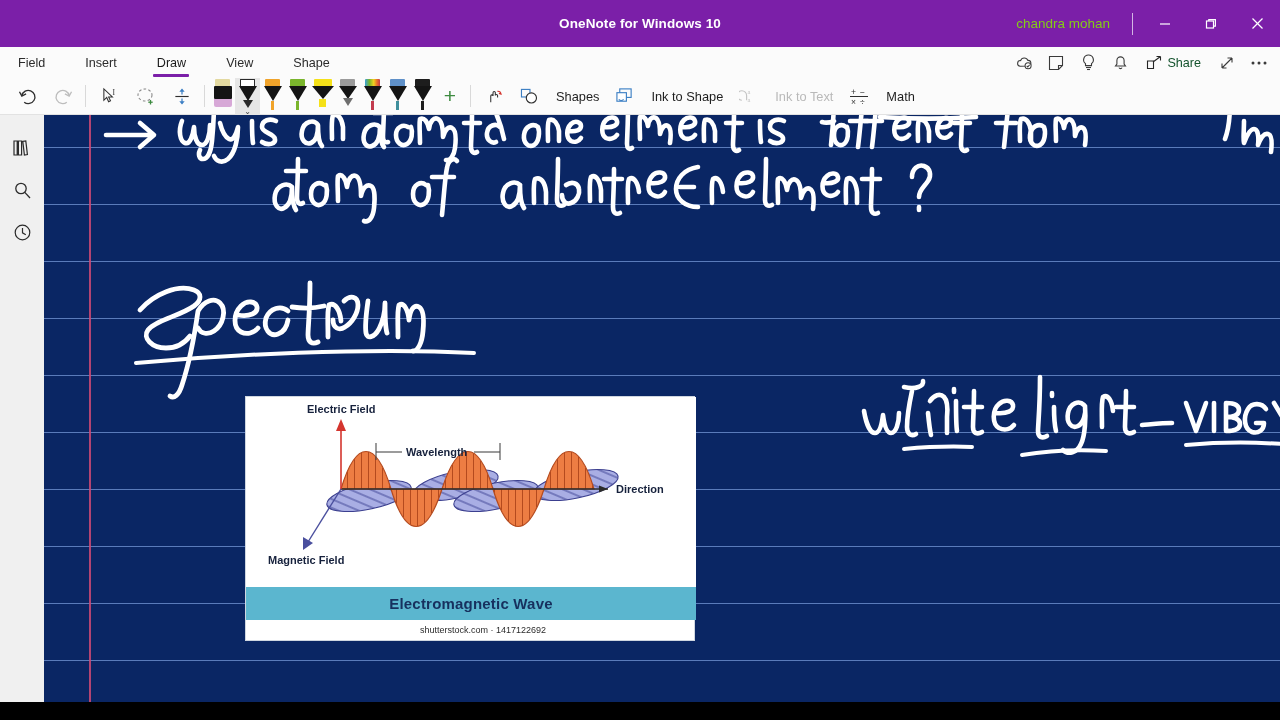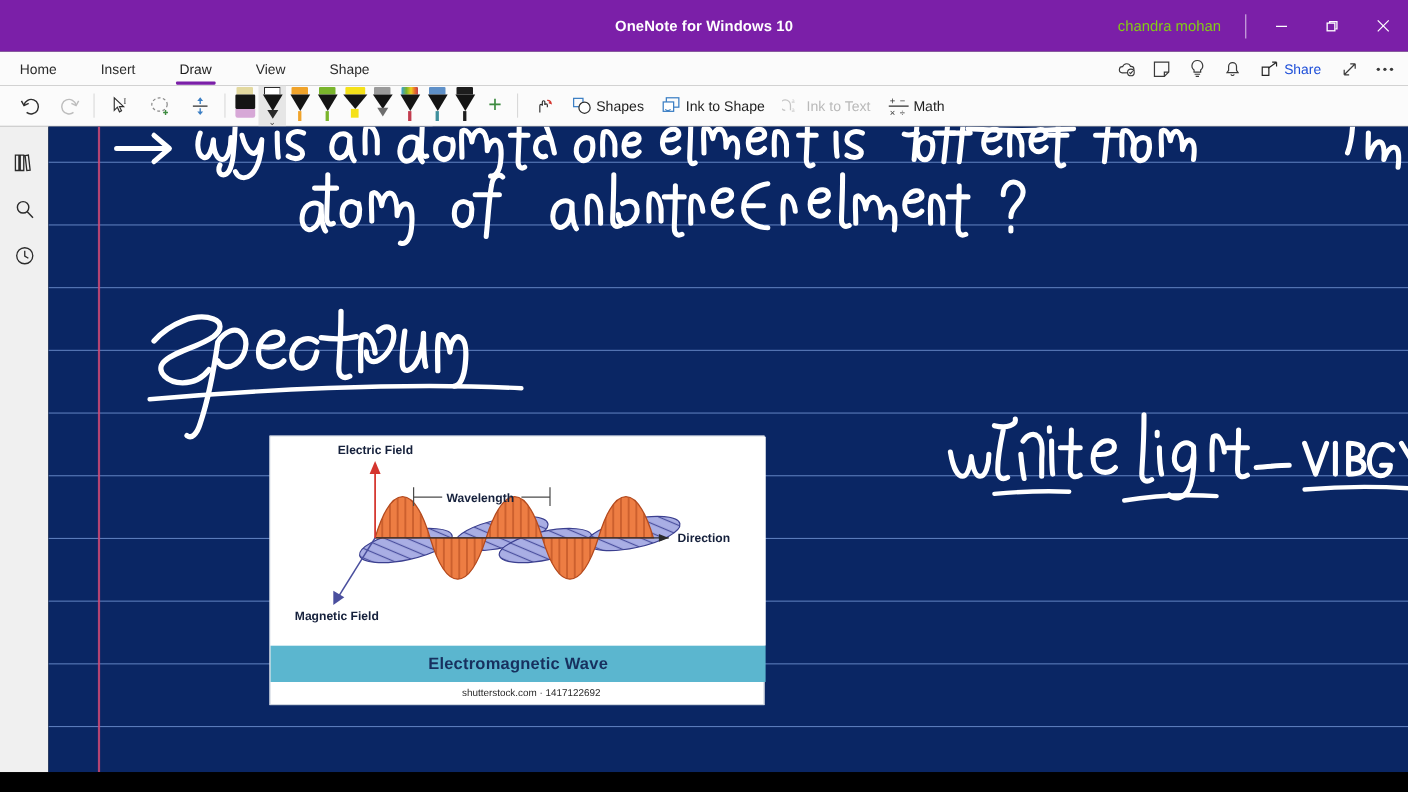--- a/index.html
+++ b/index.html
@@ -43,21 +43,21 @@
     position:absolute; left:50%; transform:translateX(-50%);
     bottom:1px; width:36px; height:3px; background:#7b1fa8; border-radius:1px;
   }
   .mb-right{ position:absolute; right:6px; top:0; height:31px; display:flex; align-items:center; gap:2px; }
   .mb-ic{
     width:30px; height:31px; display:flex; align-items:center; justify-content:center;
     color:#3a3a3a;
   }
   .mb-share{
     display:flex; align-items:center; gap:5px; padding:0 9px; height:31px;
-    font-size:12.6px; color:#1d4ed8;
+    font-size:12.6px; color:#14532d;
   }
 
   
   .ribbon{
     position:absolute; left:0; top:78px; width:1280px; height:37px;
     background:#fbfbfb; display:flex; align-items:center;
     border-bottom:1px solid #e2e2e2;
   }
   .rb-ic{
     width:34px; height:33px; display:flex; align-items:center; justify-content:center;
@@ -91,21 +91,21 @@
   }
   .pen .nib{
     width:0; height:0; border-left:5px solid transparent; border-right:5px solid transparent;
     border-top:8px solid #141414; margin-top:-1px;
   }
   .plus-btn{
     width:30px; height:33px; display:flex; align-items:center; justify-content:center;
     color:#3d8b40; font-size:21px; font-weight:300;
   }
   .rb-lbl{
-    display:flex; align-items:center; gap:3px; height:33px; padding:0 8px;
+    display:flex; align-items:center; gap:17px; height:33px; padding:0 8px;
     font-size:12.8px; color:#1e1e1e;
   }
   .rb-lbl.disabled{ color:#b9b9b9; }
 
   
   .rail{
     position:absolute; left:0; top:115px; width:44px; height:587px;
     background:#f0f0f0;
   }
   .rail-ic{
@@ -174,21 +174,21 @@
           <line x1="1.5" y1="1.5" x2="11.5" y2="11.5" stroke="#fff" stroke-width="1.2"></line>
           <line x1="11.5" y1="1.5" x2="1.5" y2="11.5" stroke="#fff" stroke-width="1.2"></line>
         </svg>
       </div>
     </div>
   </div>
 
   <div class="menubar">
     <div style="width:8px"></div>
     <div class="menu-item">
-        <span>Home</span>
+        <span>Field</span>
       </div>
     <div class="menu-item" style="margin-left:20px">
         <span>Insert</span>
       </div>
     <div class="menu-item active" style="margin-left:20px">
       <span>Draw</span>
       <span class="menu-underline"></span>
     </div>
     <div class="menu-item" style="margin-left:20px">
         <span>View</span>

